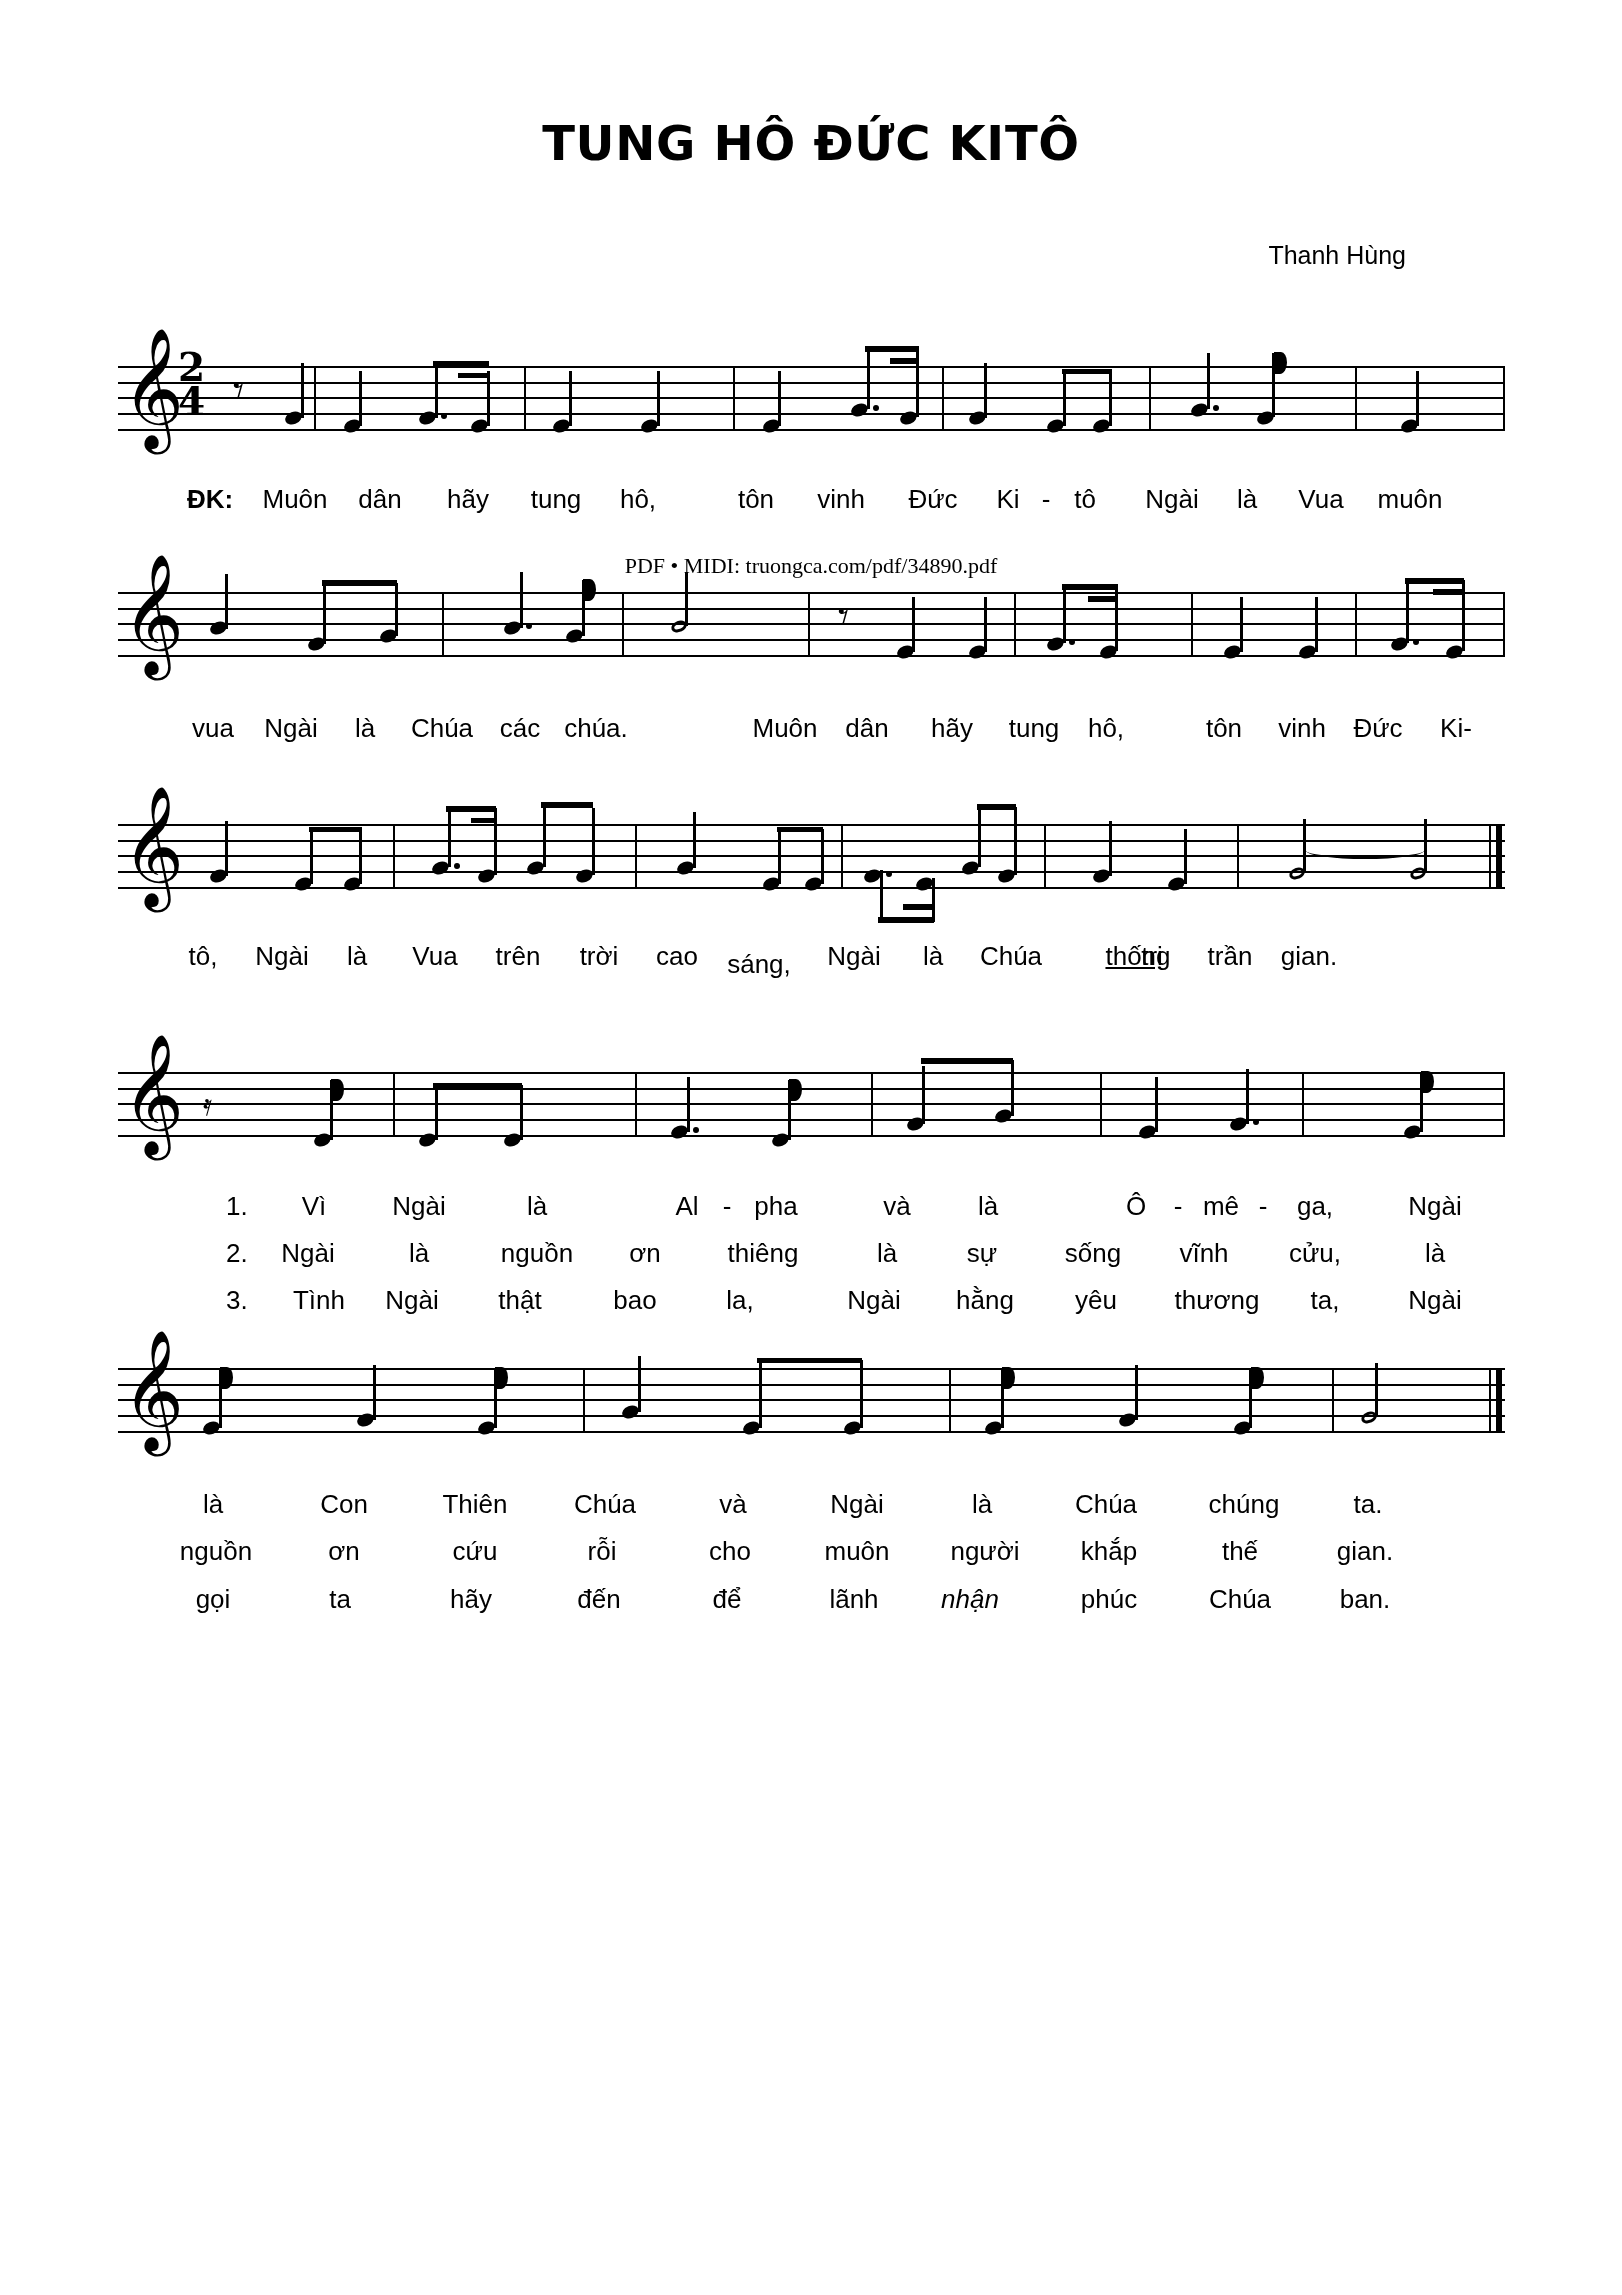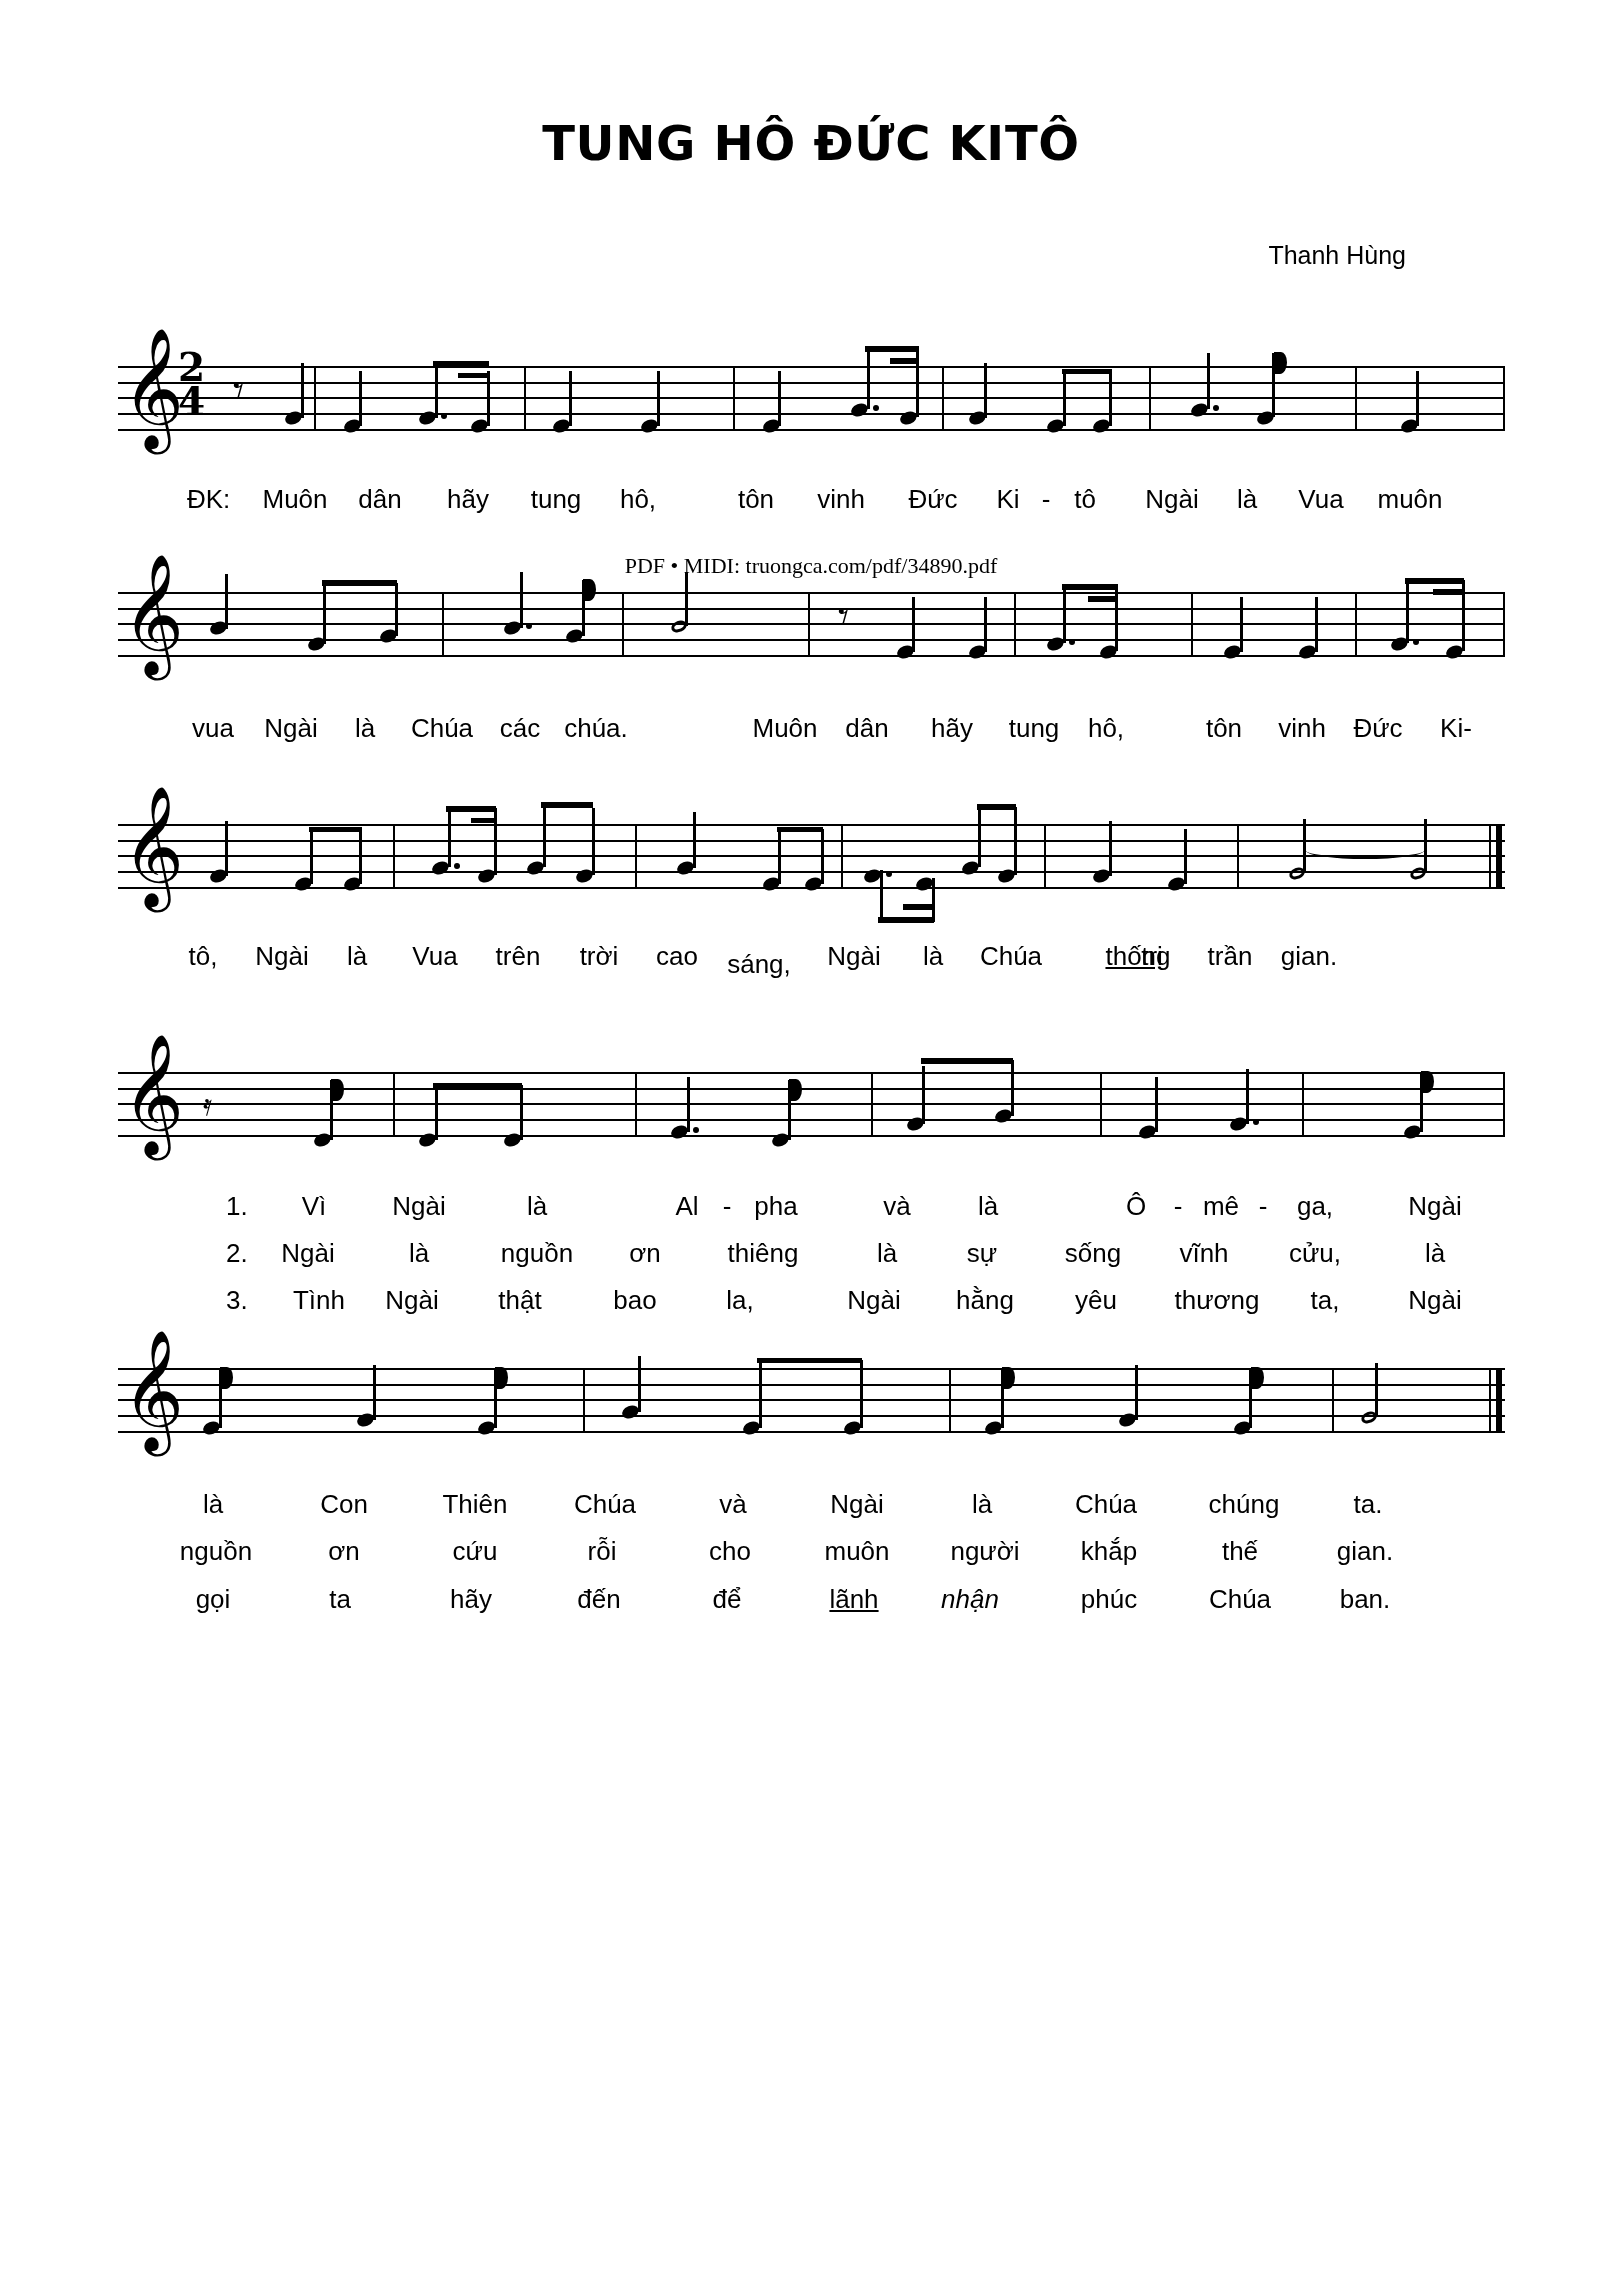--- a/index.html
+++ b/index.html
@@ -171,21 +171,21 @@
     font-family: "Liberation Sans", sans-serif;
     white-space: nowrap;
   }
   .lyric-row .syl {
     position: absolute;
     text-align: center;
     transform: translateX(-50%);
   }
   .lyric-row .dk {
     position: absolute;
-    font-weight: normal;
+    font-weight: bold;
     transform: none;
   }
   .verse-num {
     position: absolute;
     font-size: 26px;
   }
 </style>
 </head>
 <body>
 
@@ -637,21 +637,21 @@
     <span class="syl" style="left:1122px;">thế</span>
     <span class="syl" style="left:1247px;">gian.</span>
   </div>
 
   <div class="lyric-row" style="top:1584px;">
     <span class="syl" style="left:95px;">gọi</span>
     <span class="syl" style="left:222px;">ta</span>
     <span class="syl" style="left:353px;">hãy</span>
     <span class="syl" style="left:481px;">đến</span>
     <span class="syl" style="left:609px;">để</span>
-    <span class="syl" style="left:736px;text-decoration:underline;">lãnh</span>
+    <span class="syl" style="left:736px;">lãnh</span>
     <span class="syl" style="left:852px;font-style:italic;">nhận</span>
     <span class="syl" style="left:991px;">phúc</span>
     <span class="syl" style="left:1122px;">Chúa</span>
     <span class="syl" style="left:1247px;">ban.</span>
   </div>
 
 </div>
 
 
 </body></html>

